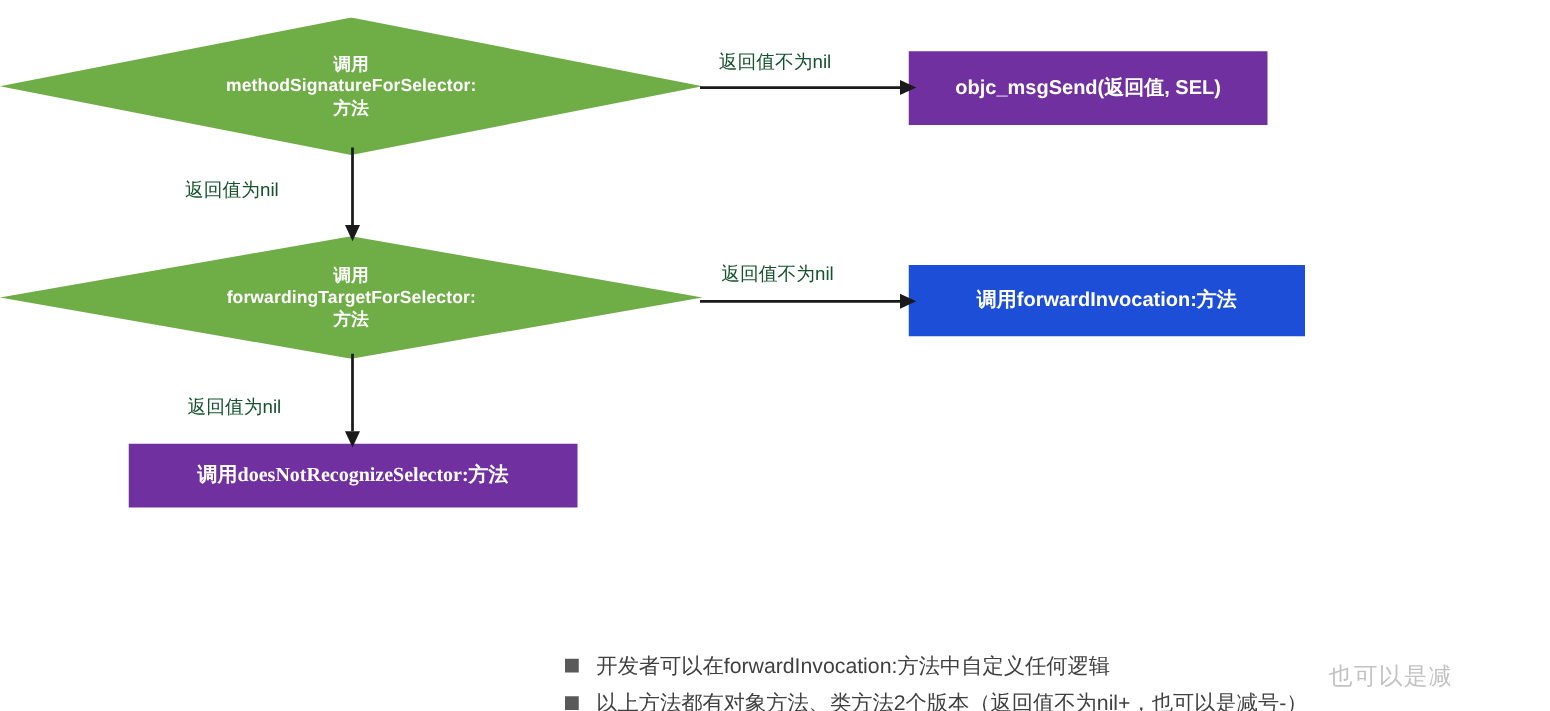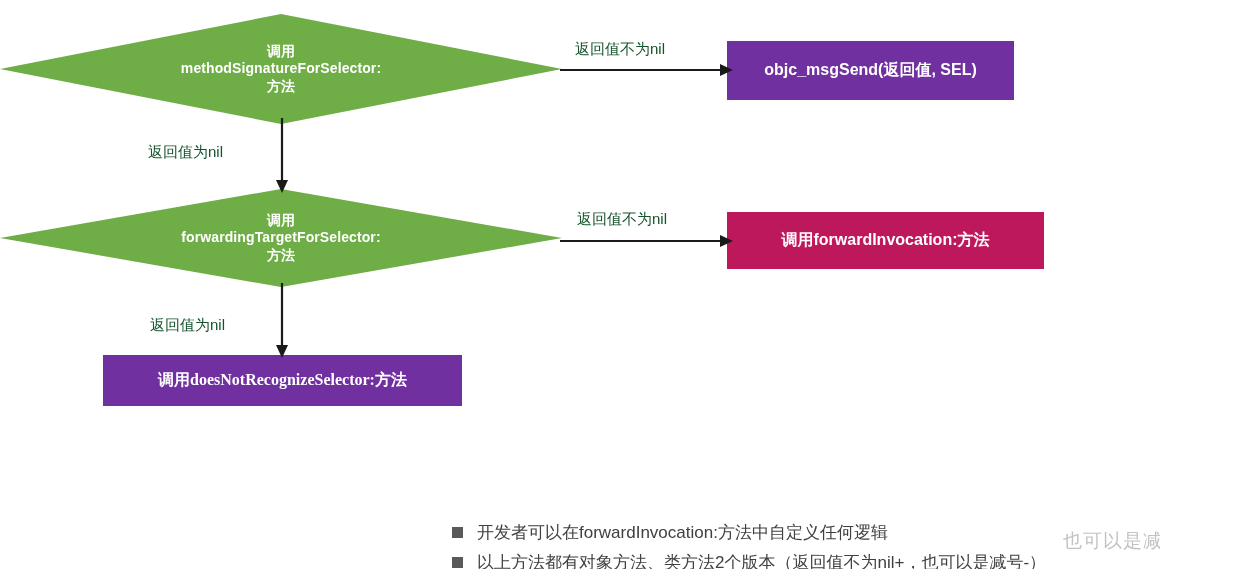--- a/index.html
+++ b/index.html
@@ -131,21 +131,21 @@
       <span class="ln">调用</span>
       <span class="ln">forwardingTargetForSelector:</span>
       <span class="ln">方法</span>
     </div>
   </div>
 
   <div class="pbox" style="left:727px; top:41px; width:287px; height:59px; background:#7030A0; font-size:16px;">
     <span>objc_msgSend(返回值, SEL)</span>
   </div>
 
-  <div class="pbox" style="left:727px; top:212px; width:317px; height:57px; background:#be185d; font-size:16px;">
+  <div class="pbox" style="left:727px; top:212px; width:317px; height:57px; background:#1d4ed8; font-size:16px;">
     <span>调用forwardInvocation:方法</span>
   </div>
 
   <div class="pbox" style="left:103px; top:355px; width:359px; height:51px; background:#7030A0; font-size:16px;font-family:Liberation Serif, serif;">
     <span>调用doesNotRecognizeSelector:方法</span>
   </div>
 
   <svg class="conn" style="left:560px; top:60px; width:175px; height:20px;" viewBox="0 0 175 20">
     <line x1="0" y1="10" x2="160" y2="10" stroke="#1a1a1a" stroke-width="2.2"></line>
     <polygon points="160,4 173,10 160,16" fill="#1a1a1a"></polygon>

